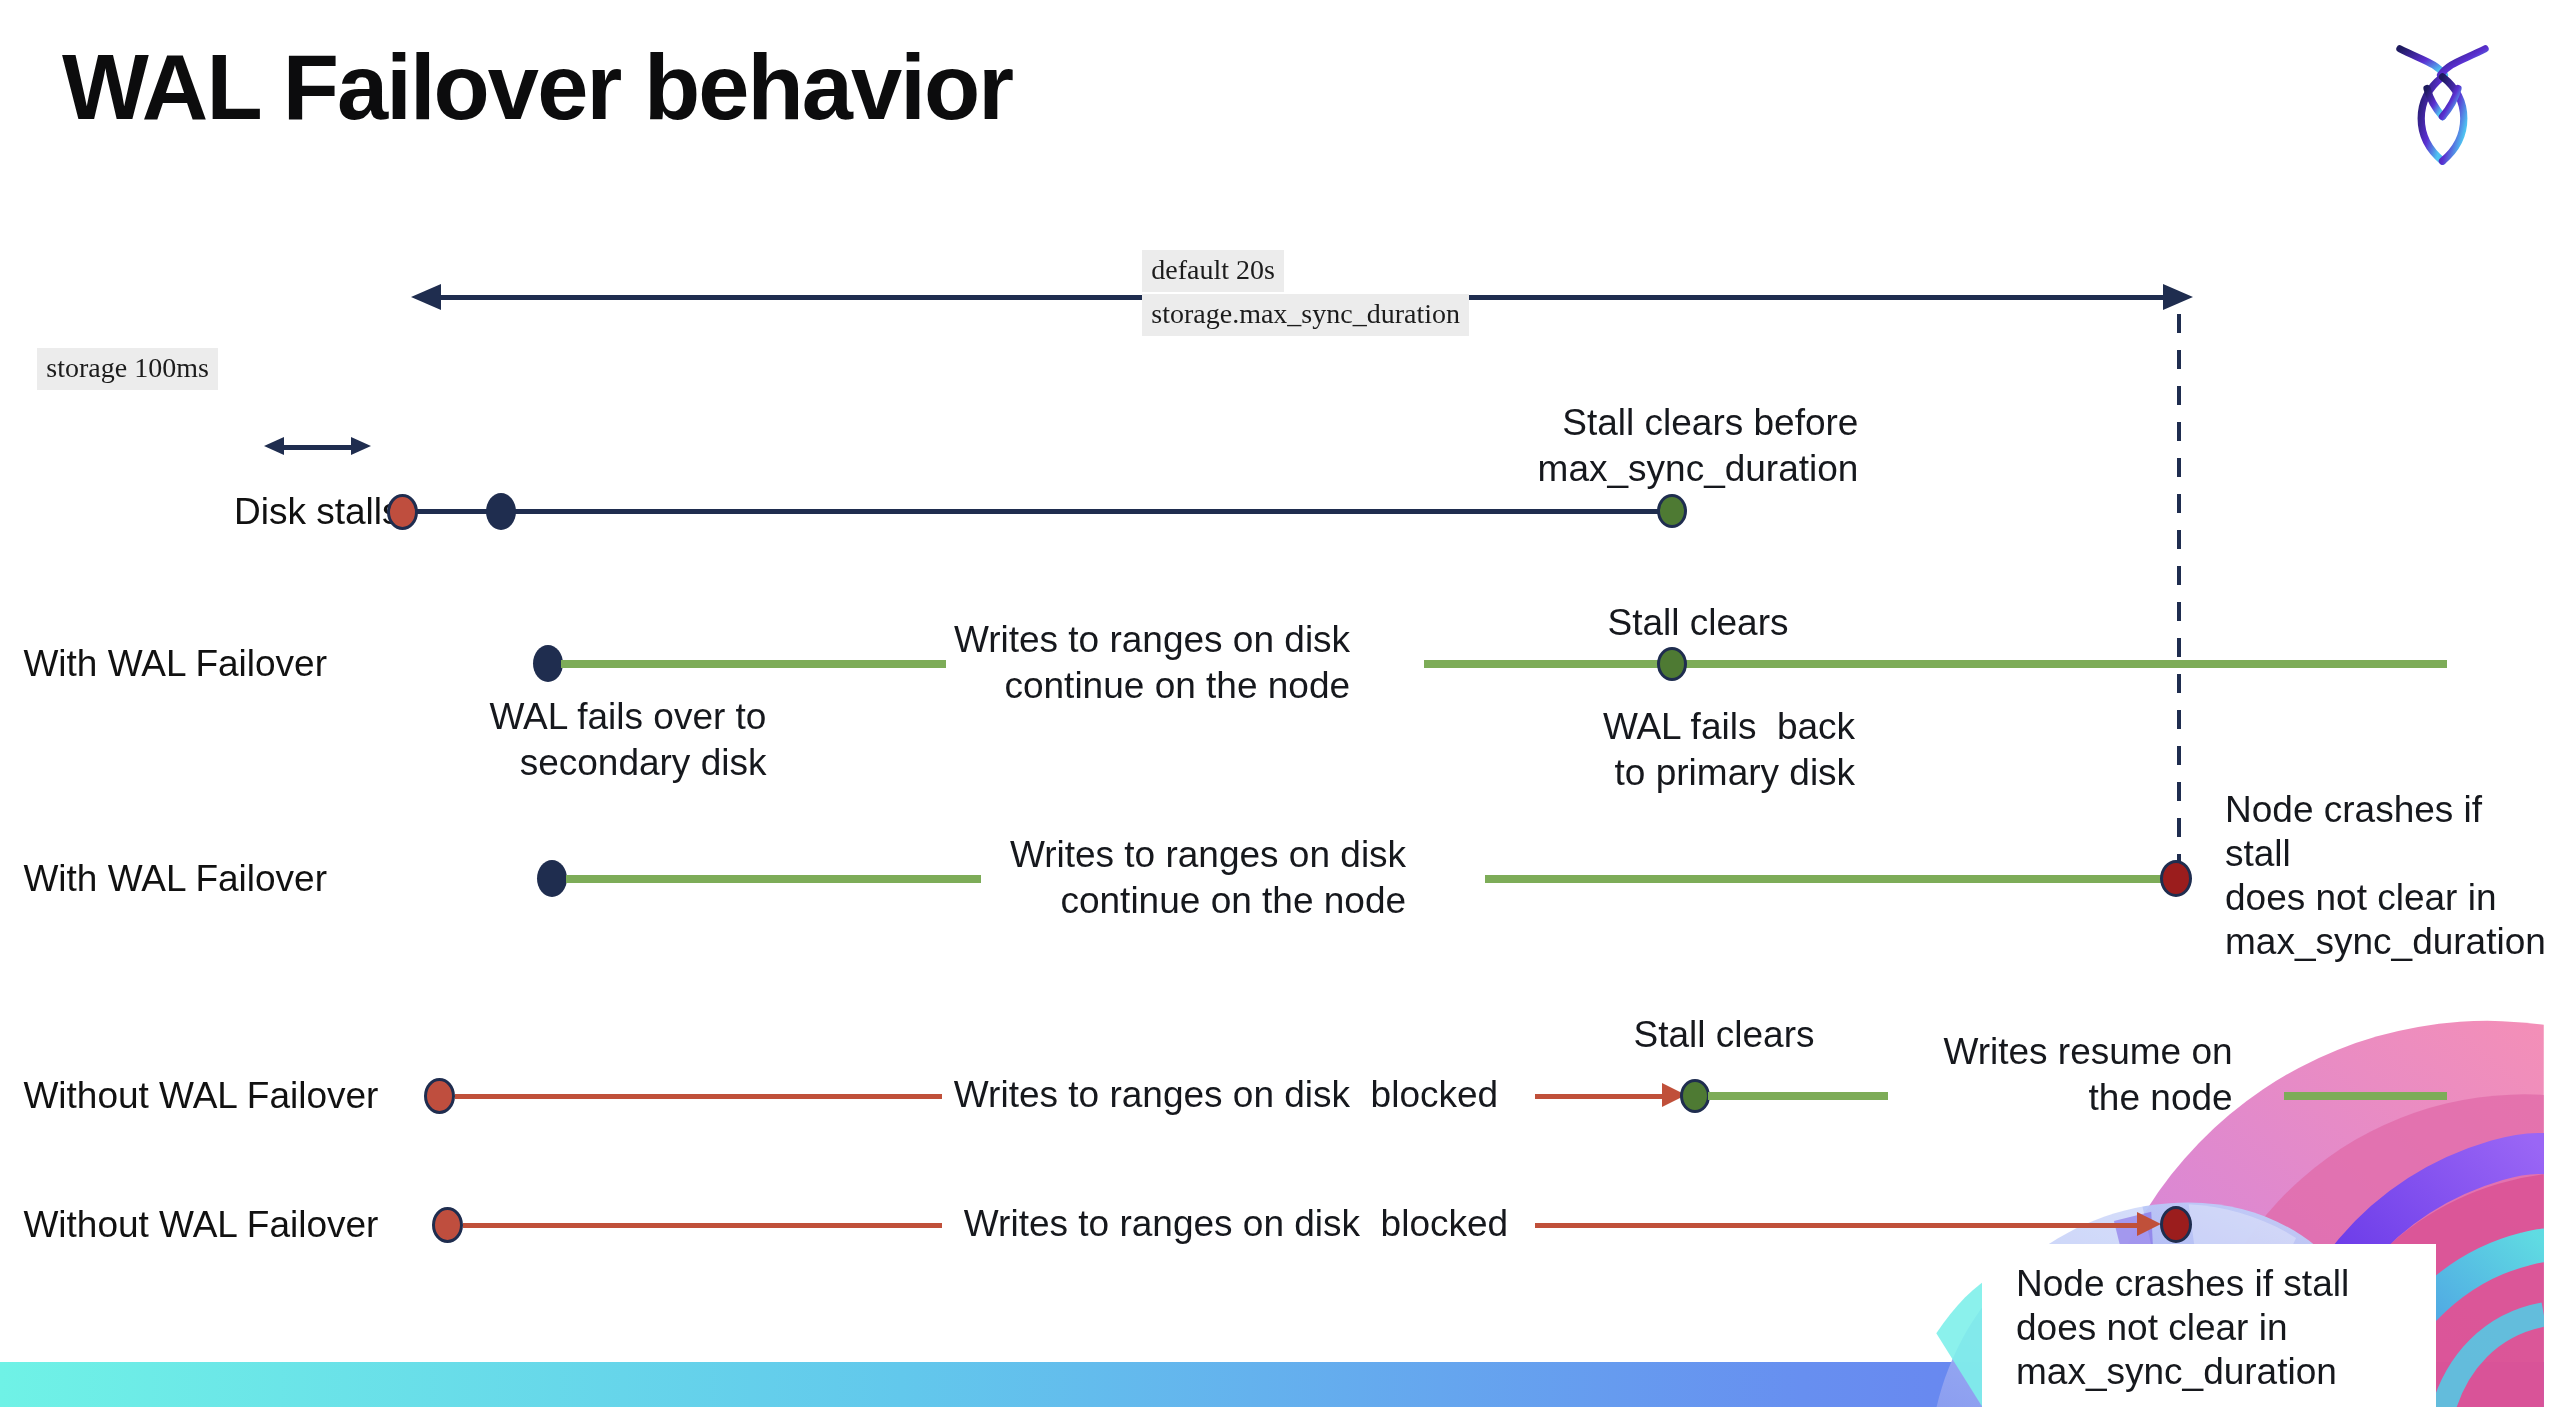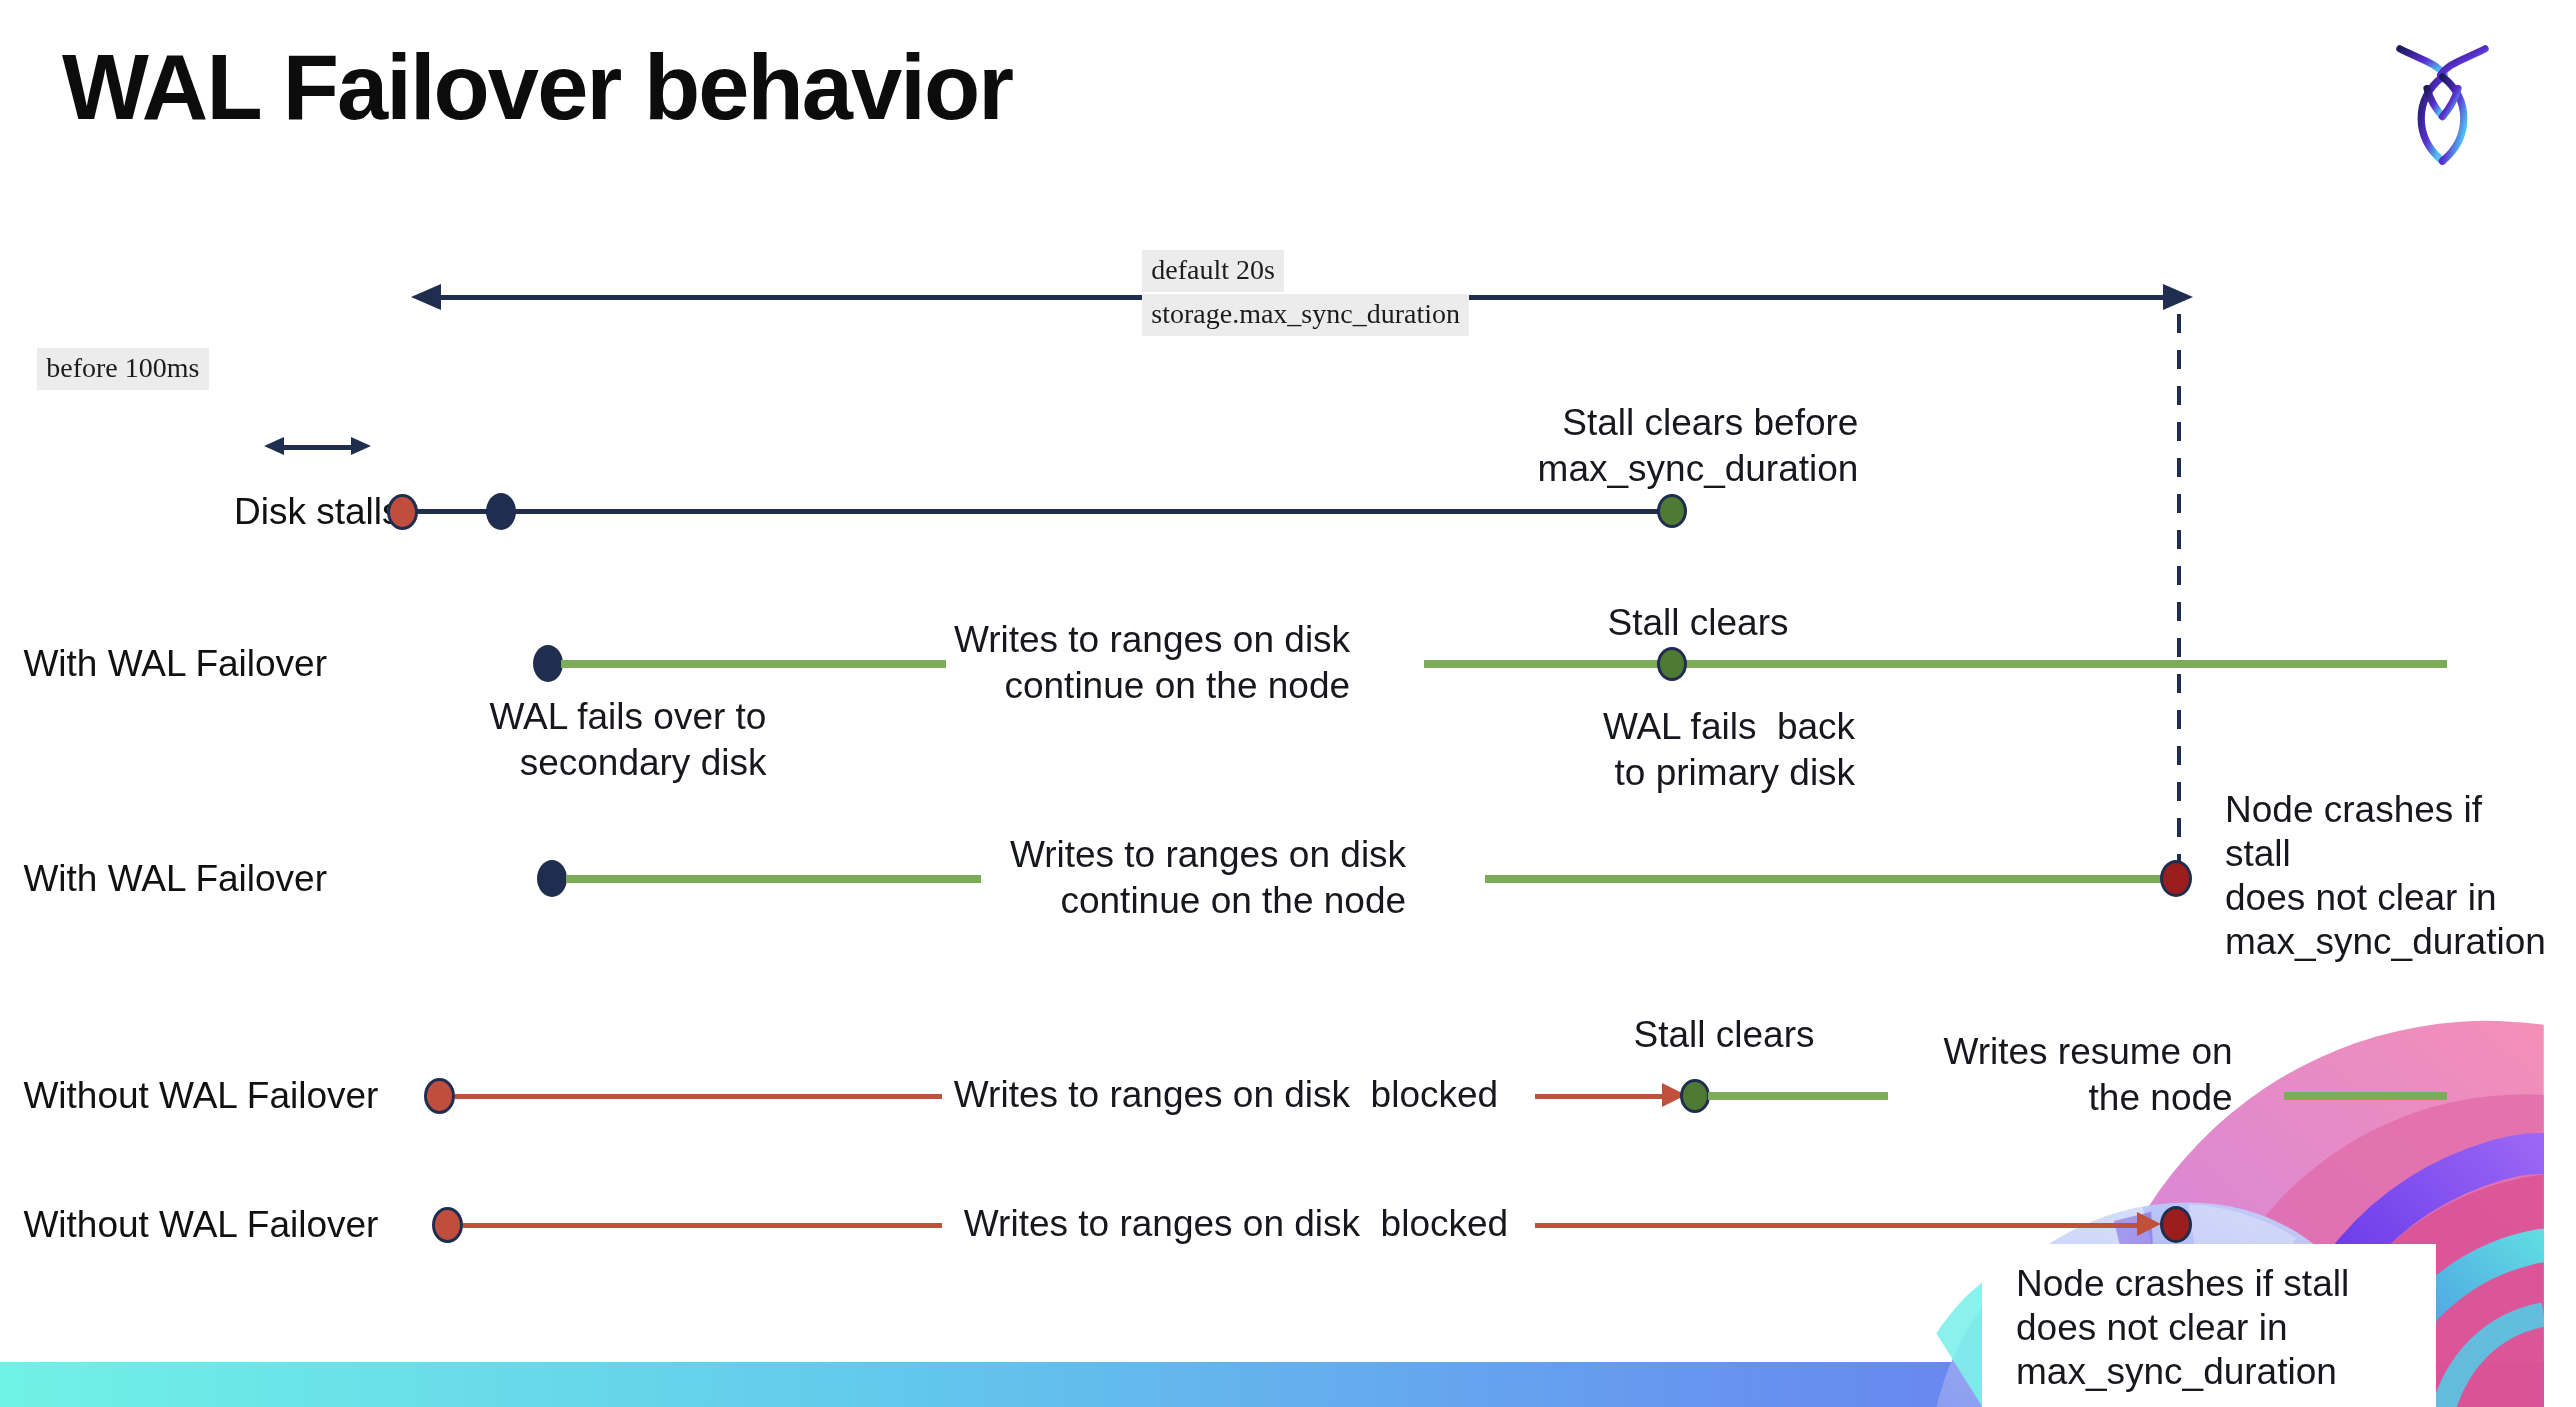--- a/index.html
+++ b/index.html
@@ -104,21 +104,21 @@
 
   <div class="hline navy-line" style="left:439px;top:295px;width:1727px;height:4.7px;"></div>
   <div class="tri" style="left:411px;top:284px;border-right:30px solid #1f2d4f;border-top:13px solid transparent;border-bottom:13px solid transparent;"></div>
   <div class="tri" style="left:2163px;top:284px;border-left:30px solid #1f2d4f;border-top:13px solid transparent;border-bottom:13px solid transparent;"></div>
   <div class="code-label" style="left:1142px;top:250px;">
     <span>default 20s</span>
     <span>storage.max_sync_duration</span>
   </div>
 
   <div class="code-label" style="left:37px;top:348px;">
-    <span>before 100ms</span>
+    <span>storage 100ms</span>
   </div>
   <div class="hline navy-line" style="left:280px;top:445px;width:73px;height:4.7px;"></div>
   <div class="tri" style="left:264px;top:437px;border-right:20.6px solid #1f2d4f;border-top:9.3px solid transparent;border-bottom:9.3px solid transparent;"></div>
   <div class="tri" style="left:351px;top:437px;border-left:20.6px solid #1f2d4f;border-top:9.3px solid transparent;border-bottom:9.3px solid transparent;"></div>
 
   <div class="dashed-v" style="left:2177px;top:314px;height:548px;"></div>
 
   <div class="row-label" style="left:234px;top:488px;">Disk stalls</div>
   <div class="hline navy-line" style="left:403px;top:509px;width:1269px;height:4.7px;"></div>
   <div class="dot dot-start-red" style="left:387px;top:494px;"></div>

